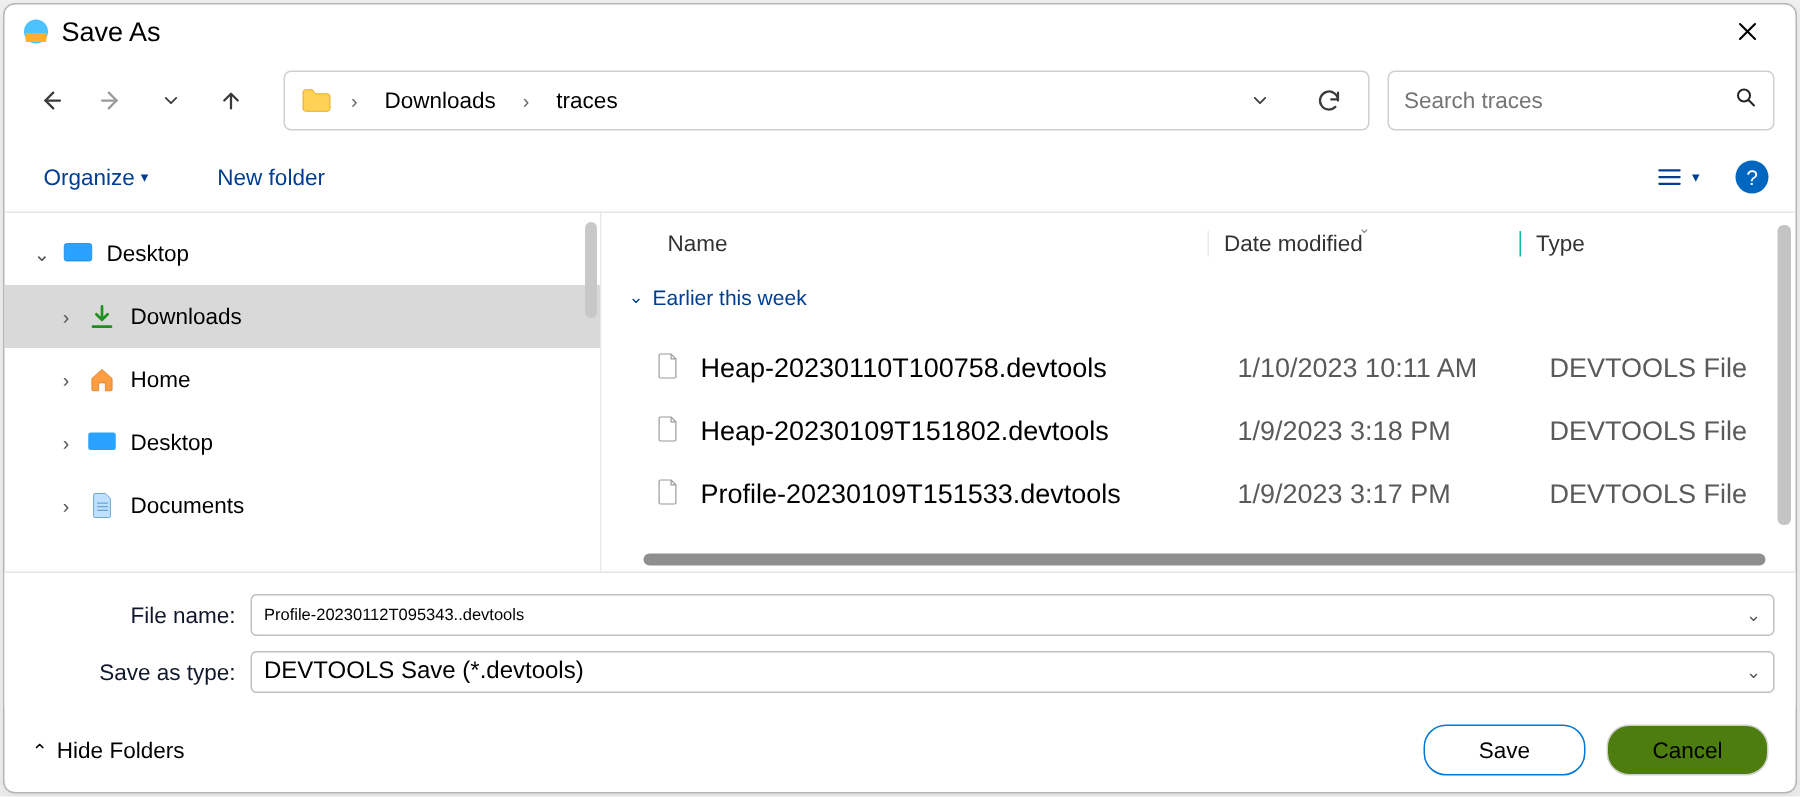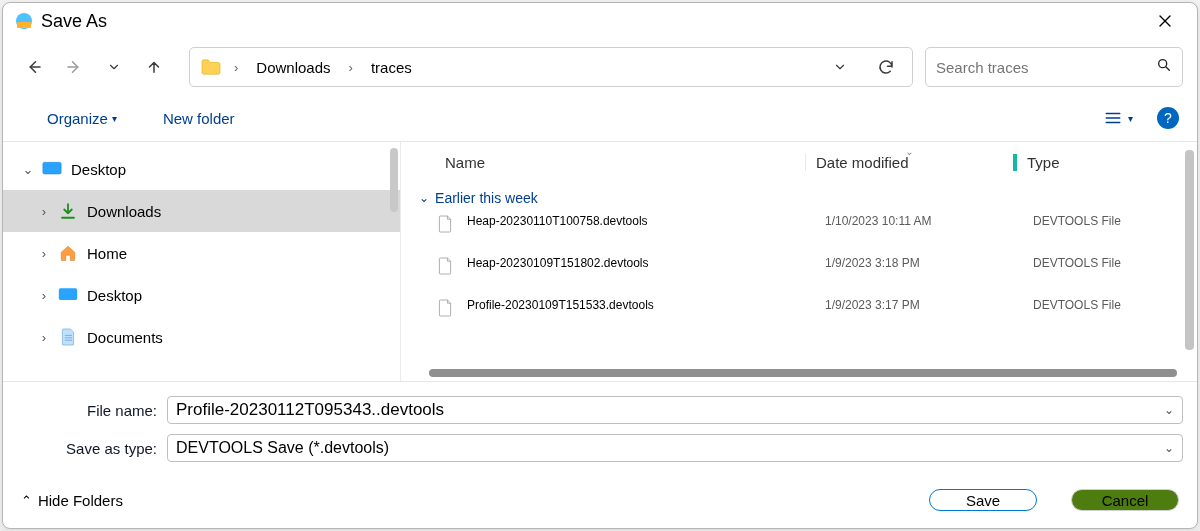--- a/index.html
+++ b/index.html
@@ -23,21 +23,21 @@
     .addressbar { flex: 1; height: 40px; border: 1px solid #cfcfcf; border-radius: 5px; background:#fff; display:flex; align-items:center; padding: 0 8px 0 10px; gap: 10px; }
     .addressbar .folder-ico { width: 22px; height: 18px; }
     .bc-sep { color:#666; font-size: 13px; padding: 0 2px; }
     .bc-item { font-size: 15px; color:#000; padding: 4px 6px; border-radius:3px; cursor:pointer; }
     .addr-spacer { flex: 1; }
     .addr-chevron, .addr-refresh { width: 36px; height: 36px; display:flex; align-items:center; justify-content:center; border-radius:4px; cursor:pointer; color:#333; }
     .searchbox { width: 258px; height: 40px; border: 1px solid #cfcfcf; border-radius:5px; display:flex; align-items:center; padding: 0 10px; gap:12px;justify-content:space-between; }
     .searchbox input { border:none; outline:none; font-size: 15px; color:#333; flex:1; background:transparent; }
     .searchbox .search-ico { color:#333; cursor:pointer; }
     
-    .toolbar { height: 46px; display:flex; align-items:center; padding: 0 18px; margin-left: 18px; }
+    .toolbar { height: 46px; display:flex; align-items:center; padding: 0 18px; }
     .toolbar .tb-link { color:#003e92; font-size: 15px; cursor:pointer; display:flex; align-items:center; gap:4px; padding: 6px 8px; border-radius:4px; }
     .toolbar .tb-link .caret { font-size: 10px; color:#003e92; }
     .toolbar .gap { width: 30px; }
     .toolbar .spacer { flex:1; }
     .view-btn { color:#003e92; display:flex; align-items:center; gap:6px; padding:6px 8px; cursor:pointer; border-radius:4px; }
     .help-btn { width:22px; height:22px; border-radius:50%; background:#0067c0; color:#fff; display:flex; align-items:center; justify-content:center; font-size:14px; margin-left: 16px; cursor:pointer; }
     
     .split { flex: 1; display: flex; border-top: 1px solid #e6e6e6; min-height:0; }
     .tree { width: 398px; border-right: 1px solid #eaeaea; padding-top: 6px; position: relative; }
     .tree-scroll { position:absolute; right:2px; top:6px; width:8px; height:64px; background:#c8c8c8; border-radius:4px; }
@@ -47,43 +47,43 @@
     .tree-item .expander { width:18px; color:#555; font-size:13px; display:flex; align-items:center; justify-content:center; }
     .tree-item .ico { width:22px; height:22px; margin: 0 8px 0 4px; display:flex; align-items:center; justify-content:center; }
     .tree-item.selected { background:#d9d9d9; }
     .tree-item .label { }
     
     .listpane { flex: 1; display:flex; flex-direction:column; position:relative; }
     .list-headers { height: 40px; display:flex; align-items:center; padding-left: 36px; font-size: 15px; color:#333; }
     .col-name { flex: 0 0 368px; padding-left: 8px; }
     .col-date { flex: 0 0 208px; border-left: 1px solid #e8e8e8; padding-left: 10px; position:relative; }
     .col-date .sort { position:absolute; top:-8px; left:50%; transform:translateX(-50%); color:#888; font-size:10px; }
-    .col-type { flex: 1; border-left: 4px solid #14b8a6; padding-left: 10px; }
+    .col-type { flex: 1; border-left: 1px solid #14b8a6; padding-left: 10px; }
     .group-row { display:flex; align-items:center; height: 32px; padding-left: 18px; color:#003e92; font-size: 14px; gap:6px; cursor:pointer; }
     .group-row .gexp { font-size: 12px; color:#003e92; }
-    .file-row { display:flex; align-items:flex-start; height: 42px; padding-left: 36px; font-size: 12px; cursor:pointer; }
+    .file-row { display:flex; align-items:flex-end; height: 42px; padding-left: 36px; font-size: 18px; cursor:pointer; }
     .file-row .file-ico { width:18px; height:22px; margin-right: 12px; }
     .file-row .fname { flex: 0 0 356px; color:#000; }
     .file-row .fdate { flex: 0 0 208px; color:#5a5a5a; padding-left: 2px; }
     .file-row .ftype { flex: 1; color:#5a5a5a; padding-left: 2px; }
     .list-scroll-v { position:absolute; right:3px; top:8px; width:9px; height:200px; background:#c4c4c4; border-radius:4px; }
     .list-scroll-h { position:absolute; left:28px; right:20px; bottom:4px; height:8px; background:#8f8f8f; border-radius:4px; }
     
     .fields { border-top: 1px solid #e6e6e6; padding: 14px 14px 10px 14px; display:flex; flex-direction:column; gap: 10px; background:#fff; }
     .field-row { display:flex; align-items:center; }
     .field-label { width: 150px; text-align: right; font-size: 15px; color:#0f172a; padding-right: 10px; }
     .field-input { flex: 1; height: 28px; border: 1px solid #bfbfbf; border-radius: 4px; background:#fff; display:flex; align-items:center; padding: 0 8px; }
     .field-input.combo { justify-content: space-between; cursor:pointer; }
-    .field-input input { border:none; outline:none; flex:1; font-size: 17px; }
+    .field-input input { border:none; outline:none; flex:1; font-size: 11px; }
     .combo-caret { color:#555; font-size:12px; cursor:pointer; }
     
     .footer { height: 56px; display:flex; align-items:center; padding: 0 18px; gap: 14px; }
     .hide-folders { display:flex; align-items:center; gap:6px; font-size: 15px; color:#000; cursor:pointer; }
     .footer .spacer { flex:1; }
-    .btn { min-width: 108px; height: 22px; border-radius: 15px; font-size: 15px; display:flex; align-items:center; justify-content:center; cursor:pointer;margin-left:20px; }
+    .btn { min-width: 108px; height: 34px; border-radius: 15px; font-size: 15px; display:flex; align-items:center; justify-content:center; cursor:pointer; }
     .btn.primary { border: 1px solid #0078d4; background:#fff; color:#000; }
     .btn.secondary { border: 1px solid #cfcfcf; background:#4d7c0f; color:#000; }
   </style>
 </head>
 <body>
 
 <div class="dialog">
 
   <div class="titlebar">
     <span class="app-icon">

